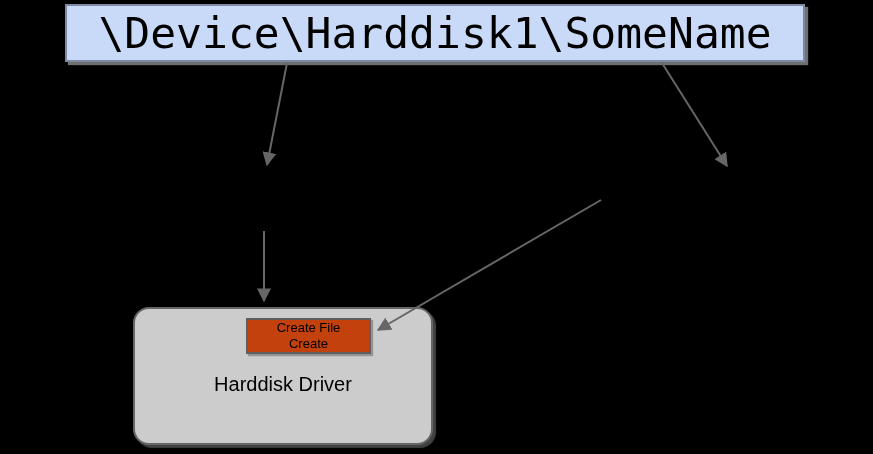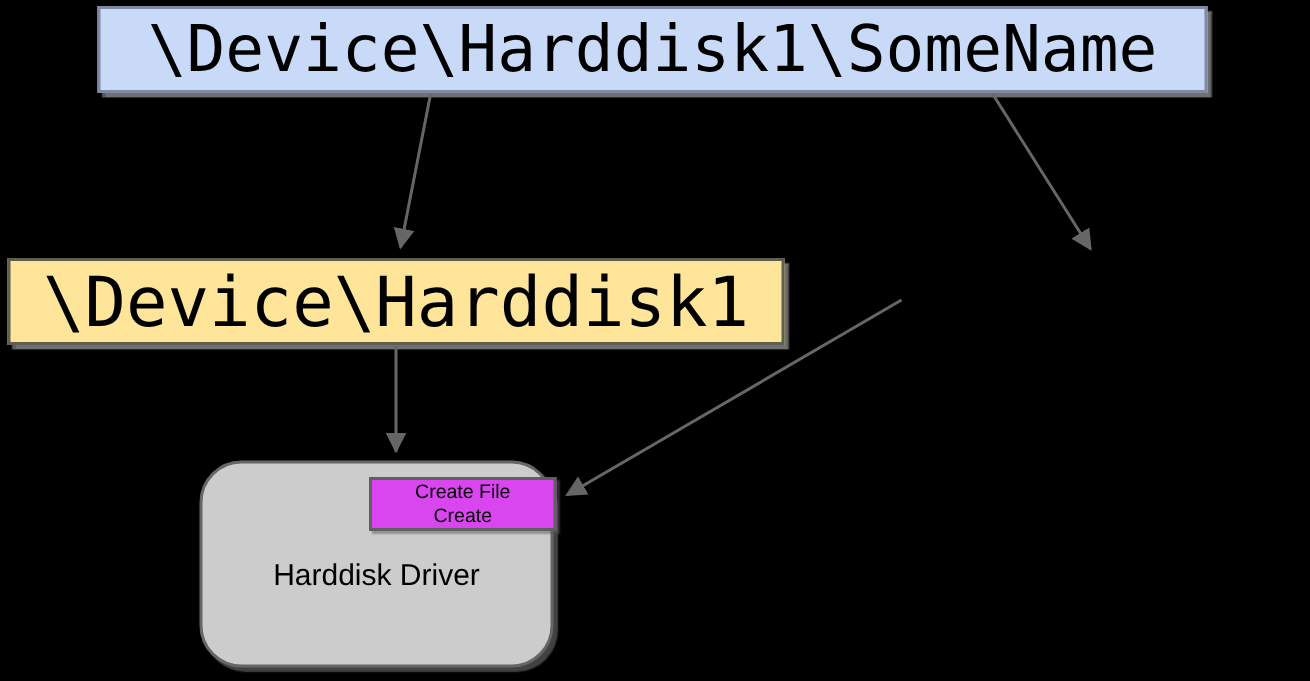--- a/index.html
+++ b/index.html
@@ -38,23 +38,23 @@
     left: 5px; top: 172px; width: 518px; height: 58px;
     font-size: 46px;
     border-color: #5f5f50;
   }
   .node-some-name {
     left: 600px; top: 173px; width: 266px; height: 58px;
     font-size: 44px;
     border-color: #6b7a68;
   }
   .node-driver {
-    left: 133px; top: 307px; width: 236px; height: 138px;
+    left: 133px; top: 307px; width: 300px; height: 138px;
     border: 2.5px solid #666666;
-    border-radius: 28px;
+    border-radius: 16px;
     box-shadow: 3px 3px 1px rgba(120,120,120,0.55);
   }
   .driver-label {
     position: absolute;
     left: 0; right: 0;
     top: 64px;
     text-align: center;
     font-size: 20px;
     color: #000000;
   }
@@ -81,30 +81,27 @@
 </style>
 </head>
 <body>
 
 <div class="canvas">
 
   <div class="node path-node node-full-path" style="background-color: rgb(201, 218, 248);">
     <span>\Device\Harddisk1\SomeName</span>
   </div>
 
-  <div class="node path-node node-device-path" style="background-color: rgb(255, 229, 153);">
-    <span>\Device\Harddisk1</span>
-  </div>
 
 
   <div class="node node-driver" style="background-color: rgb(204, 204, 204);">
     <div class="driver-label">Harddisk Driver</div>
   </div>
 
-  <div class="node node-handler" style="background-color: #d946ef; justify-content: space-between;">
+  <div class="node node-handler" style="background-color: #c2410c; justify-content: space-between;">
     <span>Create File</span>
     <span>Create</span>
   </div>
 
   <svg class="edges" viewBox="0 0 873 454" xmlns="http://www.w3.org/2000/svg">
     <defs>
       <marker id="arrowhead" viewBox="0 0 10 10" refX="9" refY="5" markerWidth="7" markerHeight="7" orient="auto-start-reverse">
         <path d="M 0 0 L 10 5 L 0 10 z" style="fill: rgb(102, 102, 102);"></path>
       </marker>
     </defs>

